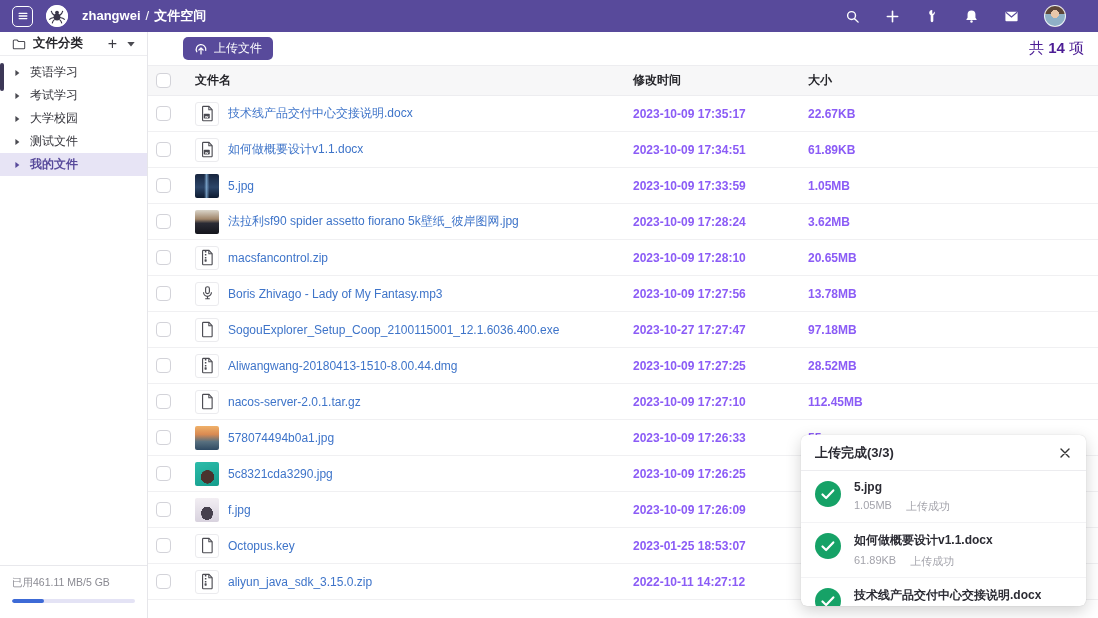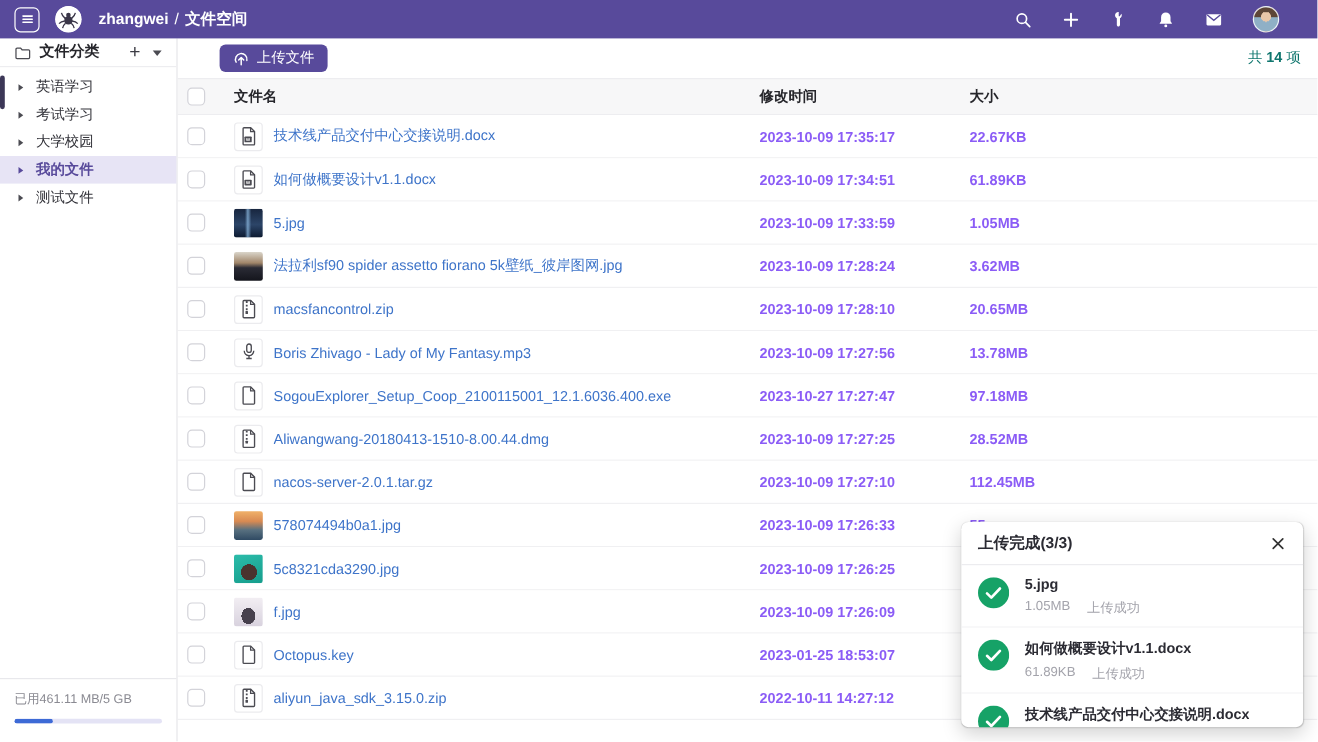--- a/index.html
+++ b/index.html
@@ -42,21 +42,21 @@
   .storage-text{font-size:10.5px;color:#8a8a92;white-space:nowrap;}
   .storage-bar{margin-top:9px;height:4px;border-radius:2px;background:#e4e3f5;overflow:hidden;}
   .storage-fill{height:100%;border-radius:2px;background:var(--storage-fill);}
 
   
   .main{position:absolute;left:148px;top:32px;width:950px;height:586px;background:#fff;}
   .toolbar{height:33px;display:flex;align-items:center;justify-content:space-between;padding:0 14px 0 7px;}
   .upload-btn{display:inline-flex;align-items:center;gap:6px;height:23px;padding:0 11px;border:none;
     border-radius:5px;background:var(--accent);color:#fff;font-size:12px;cursor:pointer;
     font-family:inherit;margin-left:28px;}
-  .count{font-size:12px;color:#0f766e;}
+  .count{font-size:15px;color:#4c1d95;}
   .count b{font-weight:700;}
 
   .grid-cols{display:grid;grid-template-columns:15px 1fr 151px 290px;column-gap:24px;align-items:center;padding-left:8px;}
   .thead{height:31px;background:#f7f7f8;border-top:1px solid #ededf0;border-bottom:1px solid #ededf0;
     font-size:12px;font-weight:700;color:#26262b;}
   .row{height:36px;border-bottom:1px solid #f0f0f2;background:#fff;}
   .cb{width:15px;height:15px;border:1.5px solid #d3d3d9;border-radius:4px;background:#fff;display:inline-block;cursor:pointer;}
   .namecell{display:flex;align-items:center;gap:9px;min-width:0;}
   .ficon{width:24px;height:24px;border:1px solid #ebebee;border-radius:3px;background:#fff;
     display:flex;align-items:center;justify-content:center;flex:none;}
@@ -177,35 +177,35 @@
         <span>考试学习</span>
       </div>
       <div class="side-item">
         <span class="tri">
           <svg viewBox="0 0 10 10" width="8" height="8" fill="currentColor">
             <path d="M3 1.4l5 3.6-5 3.6z"></path>
           </svg>
         </span>
         <span>大学校园</span>
       </div>
+      <div class="side-item">
+        <span class="tri">
+          <svg viewBox="0 0 10 10" width="8" height="8" fill="currentColor">
+            <path d="M3 1.4l5 3.6-5 3.6z"></path>
+          </svg>
+        </span>
+        <span>测试文件</span>
+      </div>
       <div class="side-item selected">
         <span class="tri">
           <svg viewBox="0 0 10 10" width="8" height="8" fill="currentColor">
             <path d="M3 1.4l5 3.6-5 3.6z"></path>
           </svg>
         </span>
         <span>我的文件</span>
-      </div>
-      <div class="side-item">
-        <span class="tri">
-          <svg viewBox="0 0 10 10" width="8" height="8" fill="currentColor">
-            <path d="M3 1.4l5 3.6-5 3.6z"></path>
-          </svg>
-        </span>
-        <span>测试文件</span>
       </div>
     </div>
   <div class="storage">
     <div class="storage-text">已用461.11 MB/5 GB</div>
     <div class="storage-bar">
       <div class="storage-fill" style="width: 26%;"></div>
     </div>
   </div>
 </aside>
 

